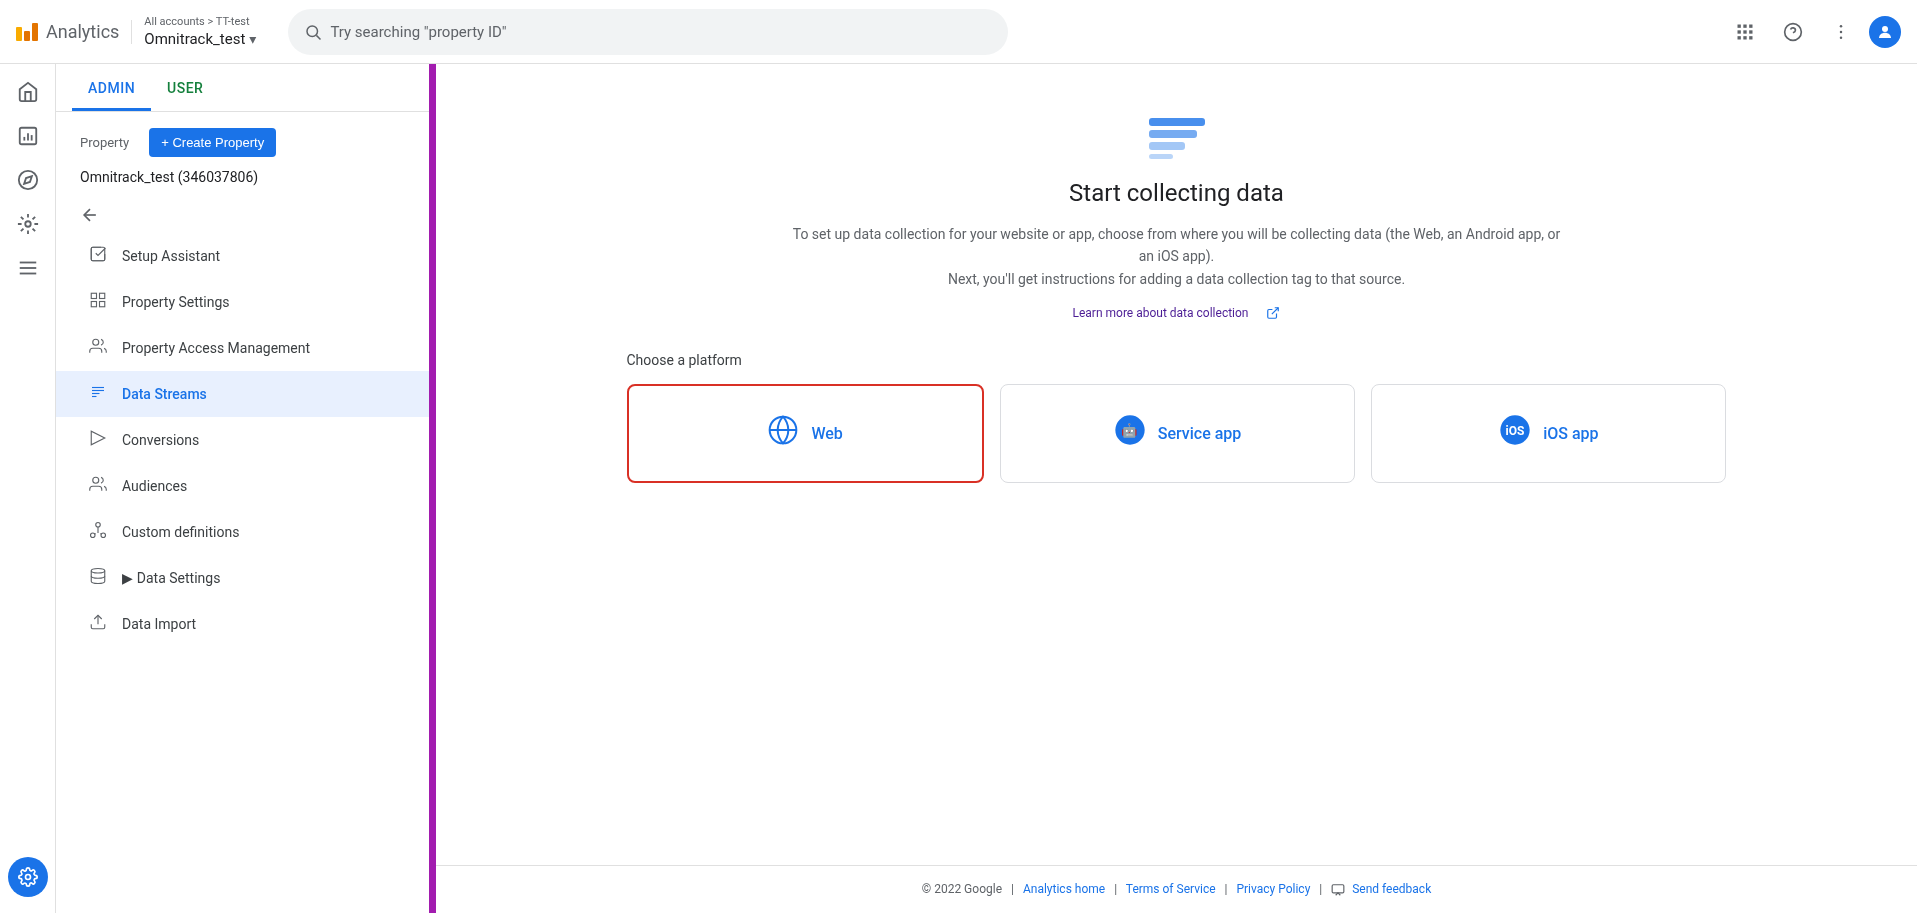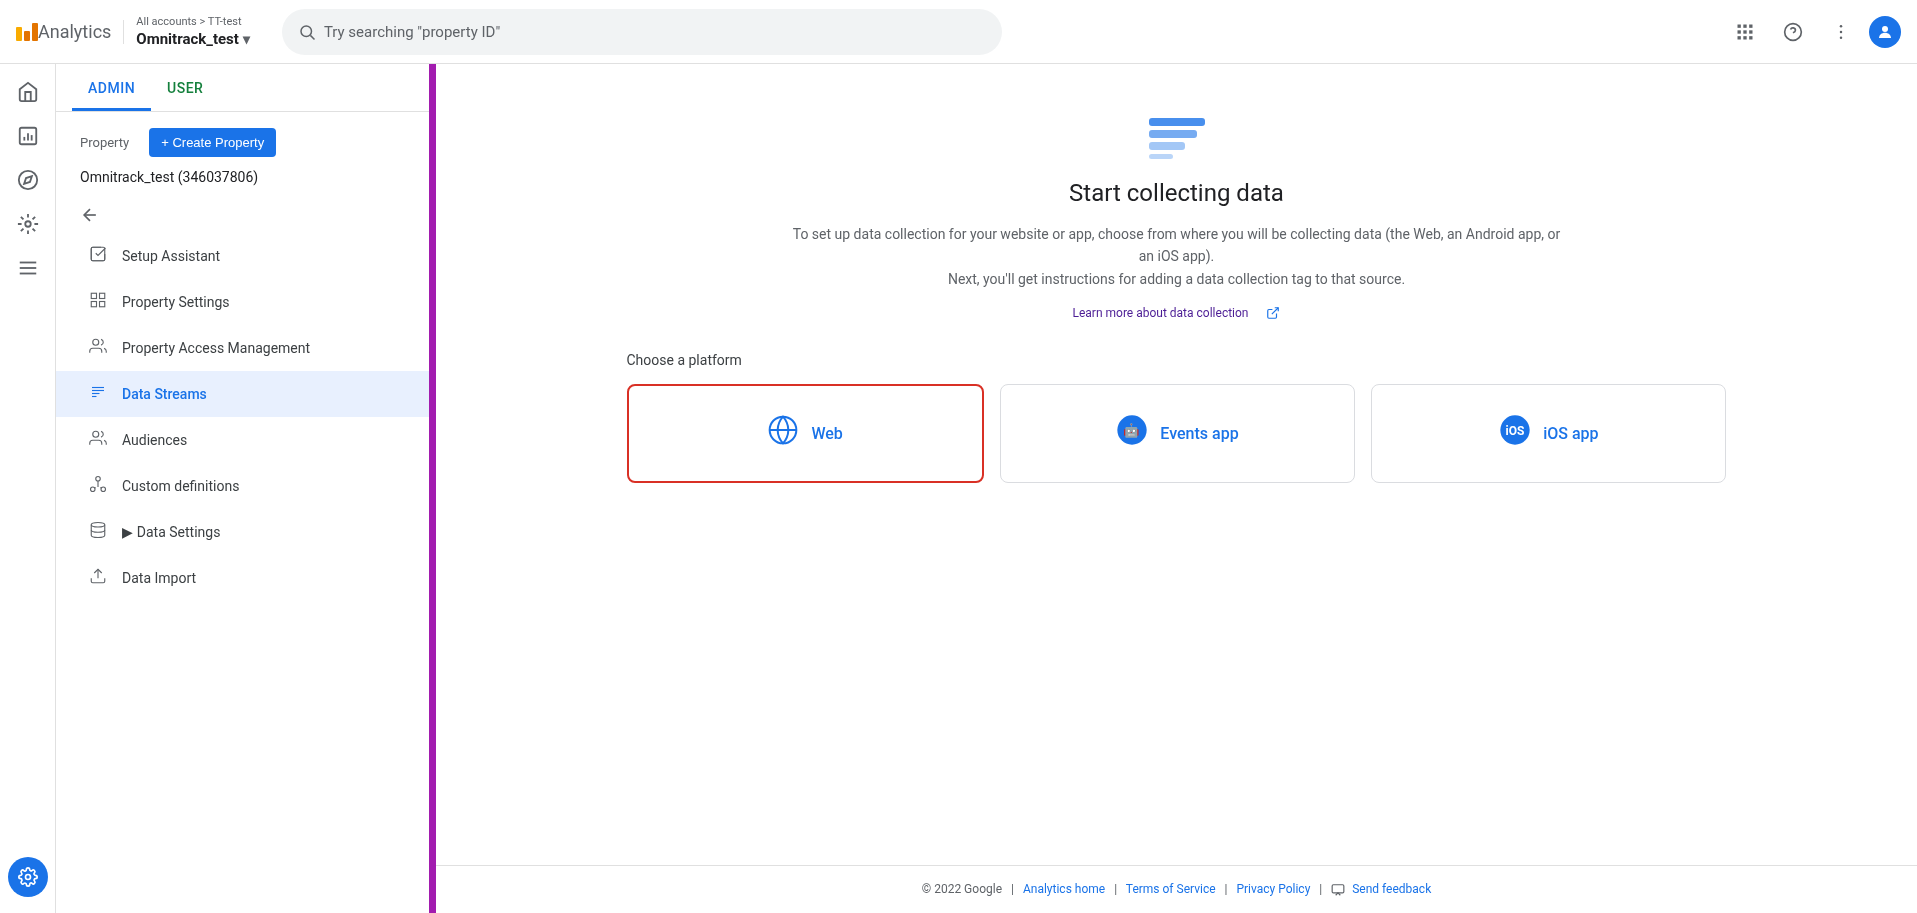--- a/index.html
+++ b/index.html
@@ -4,31 +4,31 @@
   <style>
     * { box-sizing: border-box; margin: 0; padding: 0; }
     body { font-family: 'Google Sans', Roboto, Arial, sans-serif; background: #fff; color: #202124; font-size: 14px; height: 913px; overflow: hidden; display: flex; flex-direction: column; }
 
     
     .header {
       display: flex; align-items: center; height: 64px; padding: 0 16px;
       border-bottom: 1px solid #e0e0e0; background: #fff; flex-shrink: 0;
       gap: 12px;
     }
-    .header-logo { display: flex; align-items: center; gap: 0; cursor: pointer; }
+    .header-logo { display: flex; align-items: center; gap: 8px; cursor: pointer; }
     .logo-bars { display: flex; gap: 2px; align-items: flex-end; }
     .logo-bar { width: 6px; border-radius: 1px; }
     .logo-bar.b1 { height: 14px; background: #f9ab00; }
     .logo-bar.b2 { height: 10px; background: #e37400; }
     .logo-bar.b3 { height: 18px; background: #e37400; }
     .header-app-name { font-size: 18px; color: #5f6368; font-weight: 400; }
     .header-divider { width: 1px; height: 24px; background: #e0e0e0; }
     .header-account { display: flex; flex-direction: column; gap: 2px; }
     .header-account-path { font-size: 11px; color: #5f6368; }
-    .header-account-name { font-size: 15px; font-weight: 700; color: #202124; display: flex; align-items: center; gap: 4px; cursor: pointer; }
+    .header-account-name { font-size: 15px; font-weight: 400; color: #202124; display: flex; align-items: center; gap: 4px; cursor: pointer; }
     .search-bar {
       flex: 1; max-width: 720px; margin-left: 20px;
       display: flex; align-items: center; gap: 8px;
       background: #f1f3f4; border-radius: 24px; padding: 0 16px; height: 46px;
       cursor: text;
     }
     .search-icon-svg { color: #5f6368; }
     .search-placeholder { color: #5f6368; font-size: 15px; }
     .header-right { margin-left: auto; display: flex; align-items: center; gap: 8px; }
     .header-icon-btn {
@@ -308,20 +308,28 @@
             <line x1="4" y1="6" x2="20" y2="6"></line>
               <line x1="4" y1="10" x2="20" y2="10"></line>
               <line x1="4" y1="14" x2="14" y2="14"></line>
               <line x1="4" y1="18" x2="10" y2="18"></line>
           </svg>
         </span>
         <span style="color:#1a73e8; font-weight:500;">Data Streams</span>
       </div>
 
 
+      <div class="menu-item">
+        <span class="menu-item-icon">
+          <svg width="18" height="18" viewBox="0 0 24 24" fill="none" stroke="#5f6368" stroke-width="1.5">
+            <polygon points="3 3 3 21 21 12 3 3"></polygon>
+          </svg>
+        </span>
+        <span>Conversions</span>
+      </div>
 
       <div class="menu-item">
         <span class="menu-item-icon">
           <svg width="18" height="18" viewBox="0 0 24 24" fill="none" stroke="#5f6368" stroke-width="1.5">
             <path d="M17 21v-2a4 4 0 0 0-4-4H5a4 4 0 0 0-4 4v2"></path>
               <circle cx="9" cy="7" r="4"></circle>
               <path d="M23 21v-2a4 4 0 0 0-3-3.87"></path>
               <path d="M16 3.13a4 4 0 0 1 0 7.75"></path>
           </svg>
         </span>
@@ -411,21 +419,21 @@
             <span>Web</span>
           </div>
 
           <div class="platform-card">
             <span class="platform-card-icon">
               <svg width="32" height="32" viewBox="0 0 24 24" fill="#1a73e8">
                 <circle cx="12" cy="12" r="11" fill="#1a73e8"></circle>
                 <text x="12" y="16" text-anchor="middle" fill="white" font-size="10" font-weight="bold">🤖</text>
               </svg>
             </span>
-            <span>Events app</span>
+            <span>Service app</span>
           </div>
 
           <div class="platform-card">
             <span class="platform-card-icon">
               <svg width="32" height="32" viewBox="0 0 24 24" fill="#1a73e8">
                 <circle cx="12" cy="12" r="11" fill="#1a73e8"></circle>
                 <text x="12" y="16" text-anchor="middle" fill="white" font-size="9" font-weight="bold">iOS</text>
               </svg>
             </span>
             <span>iOS app</span>

